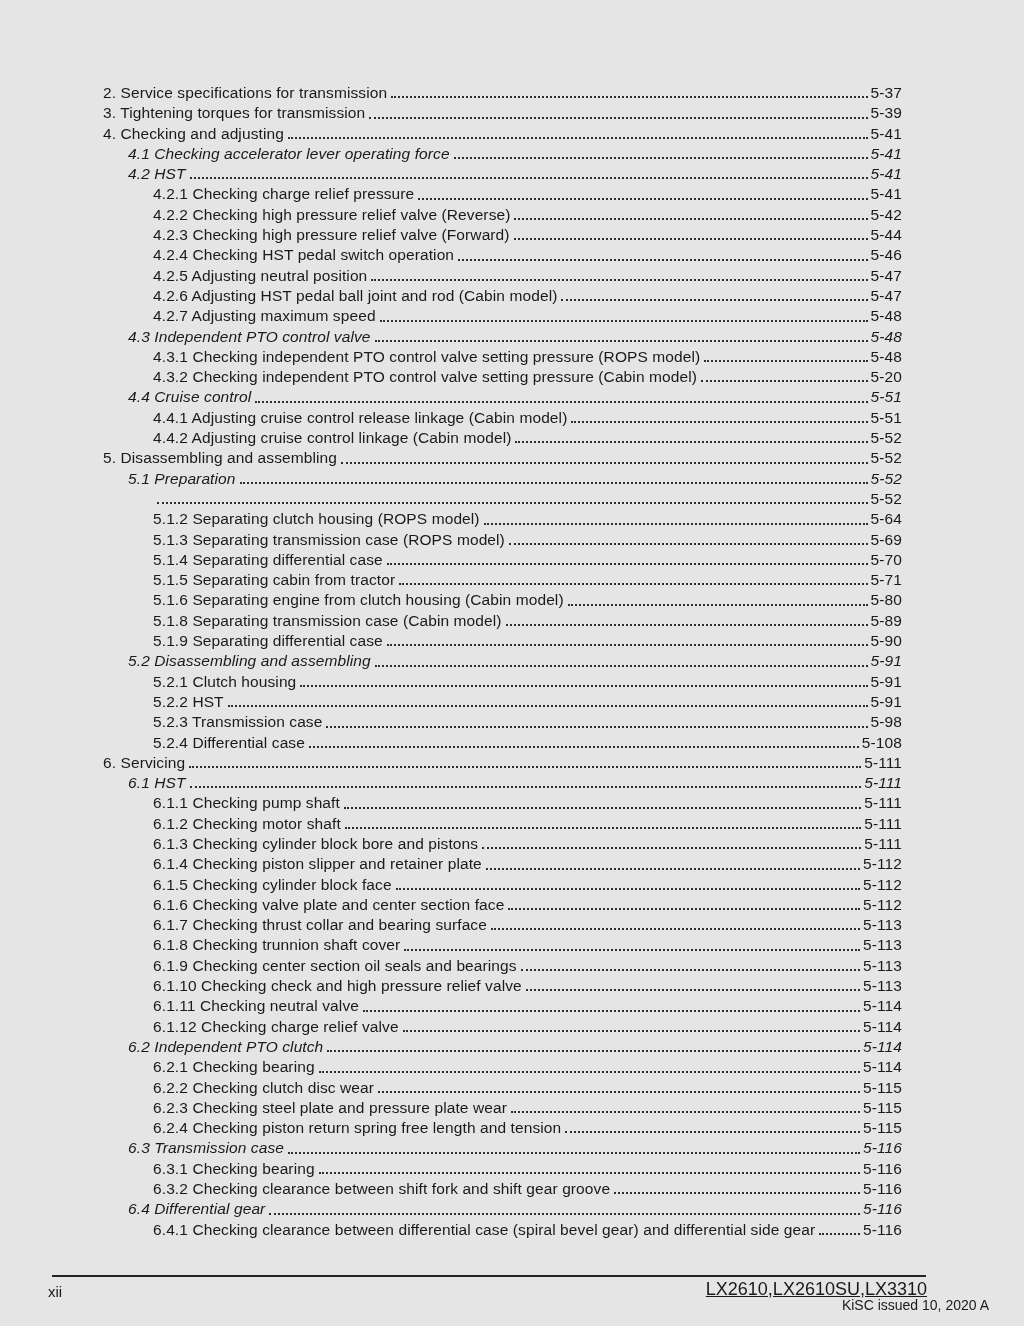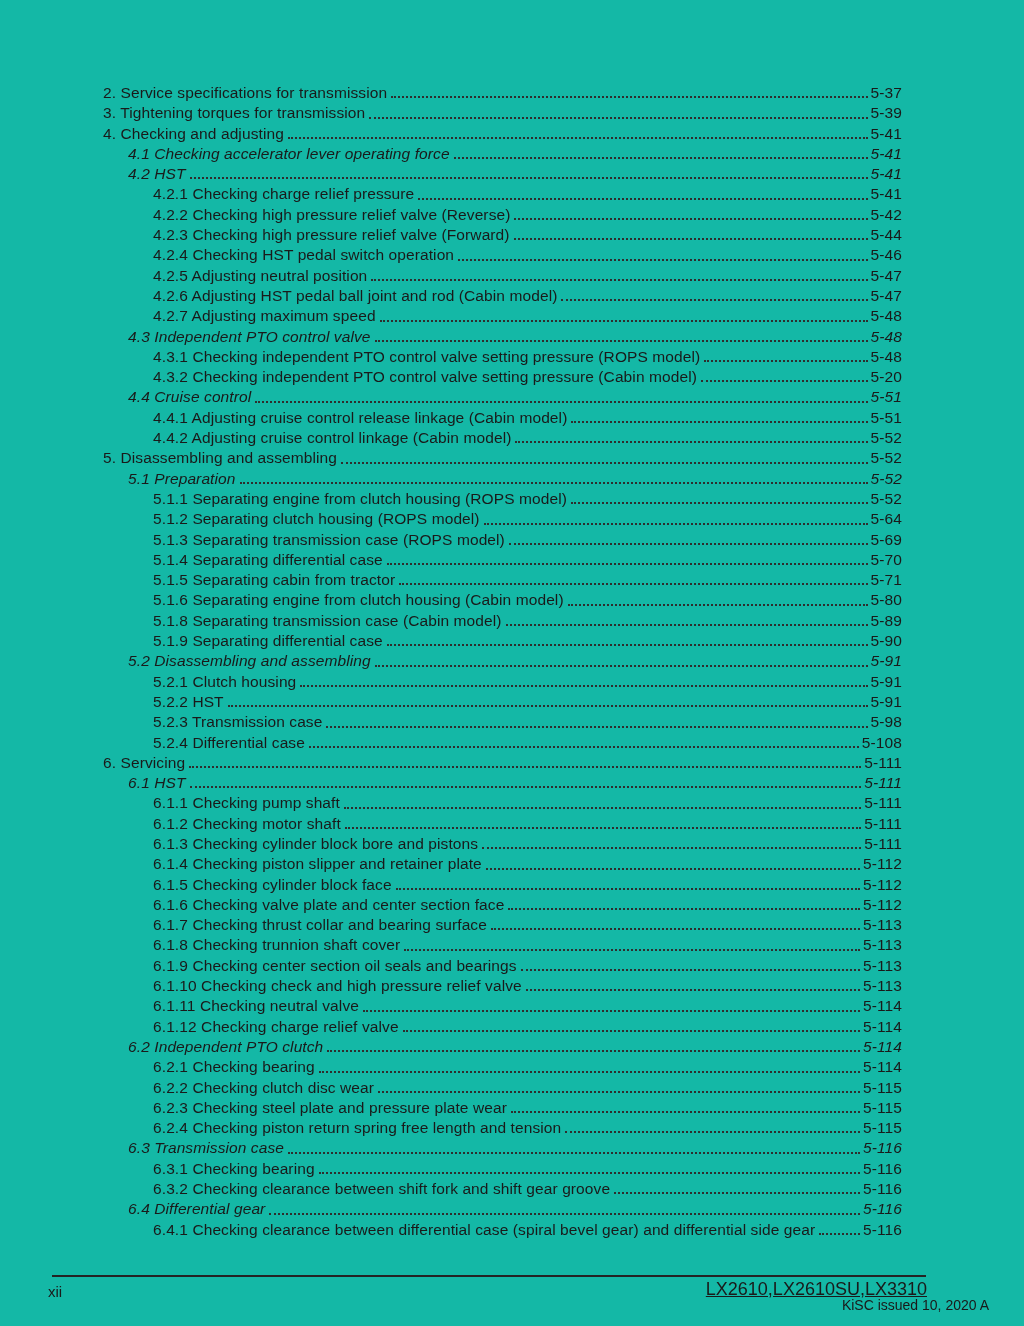--- a/index.html
+++ b/index.html
@@ -9,21 +9,21 @@
     height: 1326px;
     background: #ffffff;
     font-family: "Liberation Sans", sans-serif;
     color: #1a1a1a;
     overflow: hidden;
   }
   .page {
     position: relative;
     width: 1024px;
     height: 1326px;
-    background: #14b8a6;
+    background: #e5e5e5;
   }
   .toc {
     position: absolute;
     top: 83px;
     left: 103px;
     right: 122px;
   }
   .toc-row {
     display: flex;
     font-size: 15.5px;
@@ -174,21 +174,20 @@
         <span class="t">5. Disassembling and assembling</span>
         <span class="dots"></span>
         <span class="pg">5-52</span>
       </div>
       <div class="toc-row lvl2">
         <span class="t">5.1 Preparation</span>
         <span class="dots"></span>
         <span class="pg">5-52</span>
       </div>
       <div class="toc-row lvl3">
-        <span class="t">5.1.1 Separating engine from clutch housing (ROPS model)</span>
         <span class="dots"></span>
         <span class="pg">5-52</span>
       </div>
       <div class="toc-row lvl3">
         <span class="t">5.1.2 Separating clutch housing (ROPS model)</span>
         <span class="dots"></span>
         <span class="pg">5-64</span>
       </div>
       <div class="toc-row lvl3">
         <span class="t">5.1.3 Separating transmission case (ROPS model)</span>

